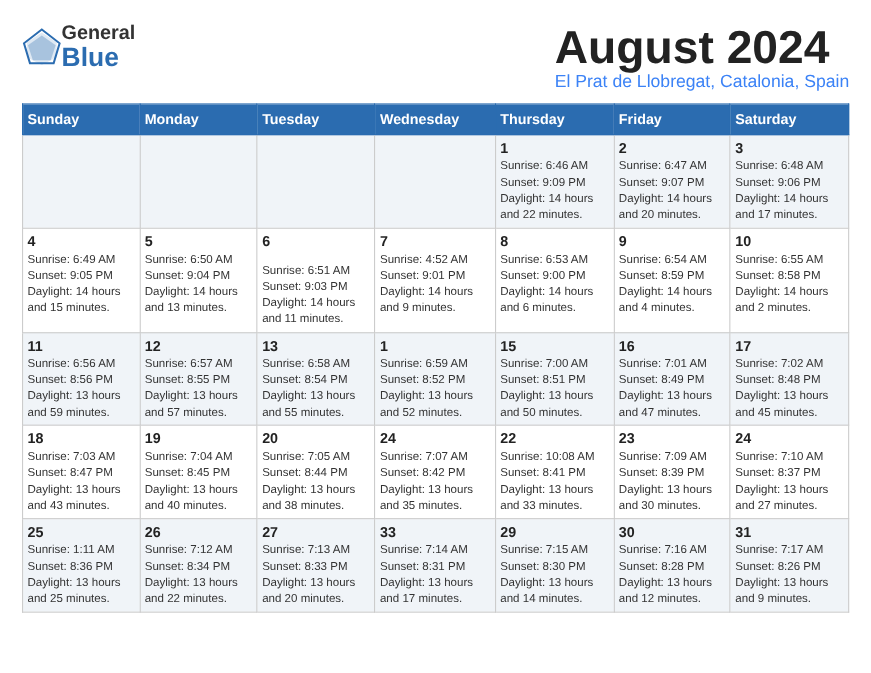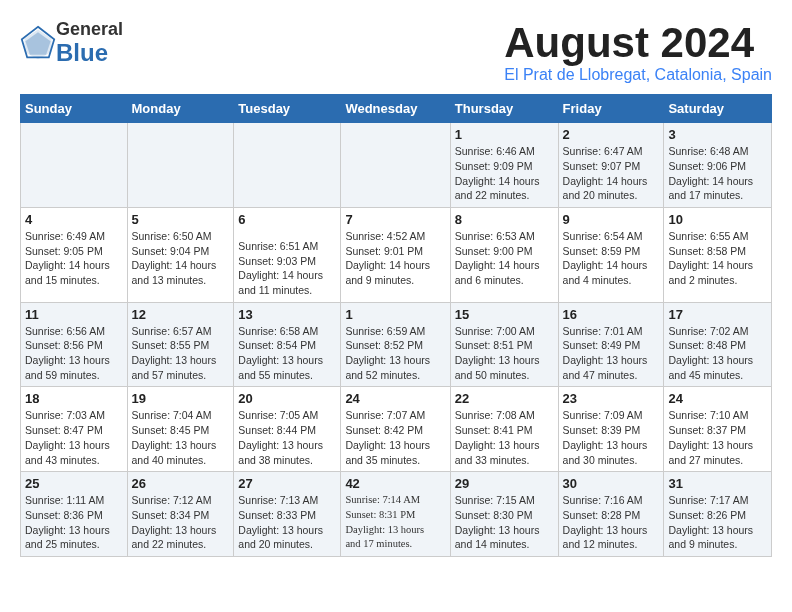--- a/index.html
+++ b/index.html
@@ -287,21 +287,21 @@
         </td>
         <td>
           <div class="day-number">24</div>
           <div class="day-info" style="white-space: pre-line;">Sunrise: 7:07 AM
 Sunset: 8:42 PM
 Daylight: 13 hours
 and 35 minutes.</div>
         </td>
         <td>
           <div class="day-number">22</div>
-          <div class="day-info" style="white-space: pre-line;">Sunrise: 7:08 AM
+          <div class="day-info" style="white-space: pre-line;">Sunrise: 10:08 AM
 Sunset: 8:41 PM
 Daylight: 13 hours
 and 33 minutes.</div>
         </td>
         <td>
           <div class="day-number">23</div>
           <div class="day-info" style="white-space: pre-line;">Sunrise: 7:09 AM
 Sunset: 8:39 PM
 Daylight: 13 hours
 and 30 minutes.</div>
@@ -330,22 +330,22 @@
 and 22 minutes.</div>
         </td>
         <td>
           <div class="day-number">27</div>
           <div class="day-info" style="white-space: pre-line;">Sunrise: 7:13 AM
 Sunset: 8:33 PM
 Daylight: 13 hours
 and 20 minutes.</div>
         </td>
         <td>
-          <div class="day-number">42</div>
-          <div class="day-info" style="white-space: pre-line; font-family: Liberation Serif, serif;">Sunrise: 7:14 AM
+          <div class="day-number">33</div>
+          <div class="day-info" style="white-space: pre-line;">Sunrise: 7:14 AM
 Sunset: 8:31 PM
 Daylight: 13 hours
 and 17 minutes.</div>
         </td>
         <td>
           <div class="day-number">29</div>
           <div class="day-info" style="white-space: pre-line;">Sunrise: 7:15 AM
 Sunset: 8:30 PM
 Daylight: 13 hours
 and 14 minutes.</div>

